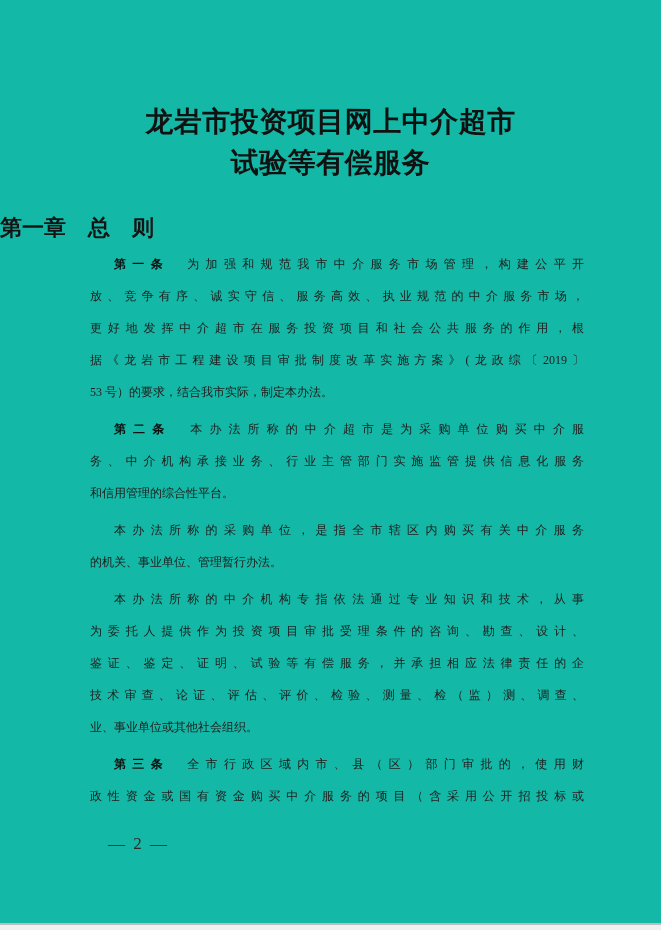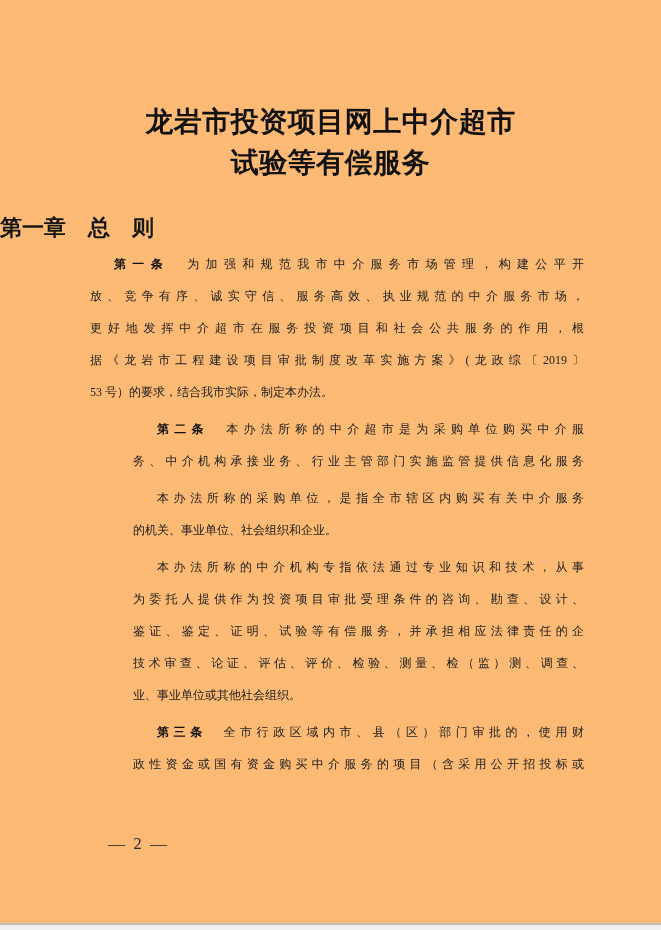--- a/index.html
+++ b/index.html
@@ -1,20 +1,20 @@
 <!DOCTYPE html>
 <html><head>
 <meta charset="utf-8">
 <style>
   html, body { margin: 0; padding: 0; background: #e8e8e8; }
   .page {
     position: relative;
     width: 661px;
     height: 930px;
-    background: #fdba74;
+    background: #14b8a6;
     font-family: "Liberation Serif", serif;
     color: #1c1c1c;
     overflow: hidden;
     margin: 0 auto;
   }
   .doc-title {
     position: absolute;
     top: 101px;
     left: 0;
     width: 100%;
@@ -41,21 +41,21 @@
     position: absolute;
     left: 90px;
     top: 248px;
     width: 494px;
     font-size: 12px;
     line-height: 32px;
     text-align: justify;
     color: #202020;
   }
   .para { margin: 0; }
-  .para + .para { margin-top: 5px; margin-left: 43px; }
+  .para + .para { margin-top: 5px; }
   .line { height: 32px; overflow: hidden; }
   .line.fill { text-align-last: justify; text-justify: inter-character; }
   .line.indent { text-indent: 2em; }
   .lead {
     font-family: "Liberation Sans", sans-serif;
     font-weight: bold;
     color: #101010;
   }
   .page-footer {
     position: absolute;
@@ -100,25 +100,26 @@
       <div class="line indent fill"><b class="lead">第一条</b><span>　为加强和规范我市中介服务市场管理，构建公平开</span></div>
       <div class="line fill"><span>放、竞争有序、诚实守信、服务高效、执业规范的中介服务市场，</span></div>
       <div class="line fill"><span>更好地发挥中介超市在服务投资项目和社会公共服务的作用，根</span></div>
       <div class="line fill"><span>据《龙岩市工程建设项目审批制度改革实施方案》(龙政综〔2019〕</span></div>
       <div class="line"><span>53 号）的要求，结合我市实际，制定本办法。</span></div>
     </div>
 
     <div class="para">
       <div class="line indent fill"><b class="lead">第二条</b><span>　本办法所称的中介超市是为采购单位购买中介服</span></div>
       <div class="line fill"><span>务、中介机构承接业务、行业主管部门实施监管提供信息化服务</span></div>
+      <div class="line"><span>和信用管理的综合性平台。</span></div>
     </div>
 
     <div class="para">
       <div class="line indent fill"><span>本办法所称的采购单位，是指全市辖区内购买有关中介服务</span></div>
-      <div class="line"><span>的机关、事业单位、社会组织和企业。</span></div>
+      <div class="line"><span>的机关、事业单位、管理暂行办法。</span></div>
     </div>
 
     <div class="para">
       <div class="line indent fill"><span>本办法所称的中介机构专指依法通过专业知识和技术，从事</span></div>
       <div class="line fill"><span>为委托人提供作为投资项目审批受理条件的咨询、勘查、设计、</span></div>
       <div class="line fill"><span>鉴证、鉴定、证明、试验等有偿服务，并承担相应法律责任的企</span></div>
       <div class="line fill"><span>技术审查、论证、评估、评价、检验、测量、检（监）测、调查、</span></div>
       <div class="line"><span>业、事业单位或其他社会组织。</span></div>
     </div>
 

